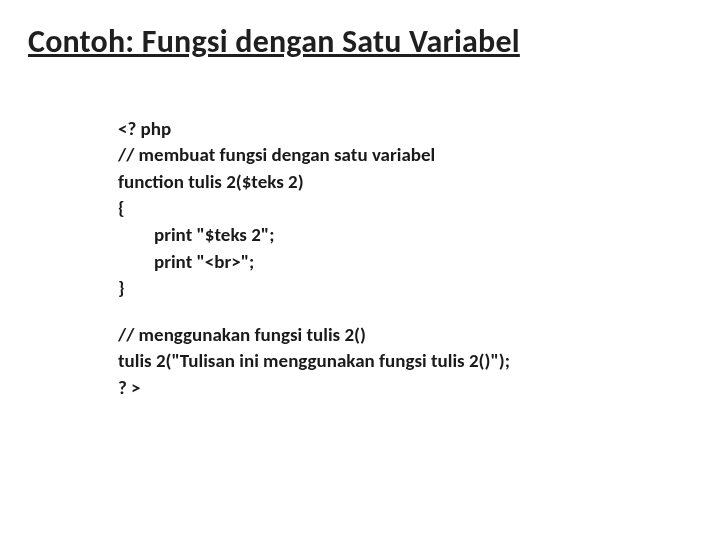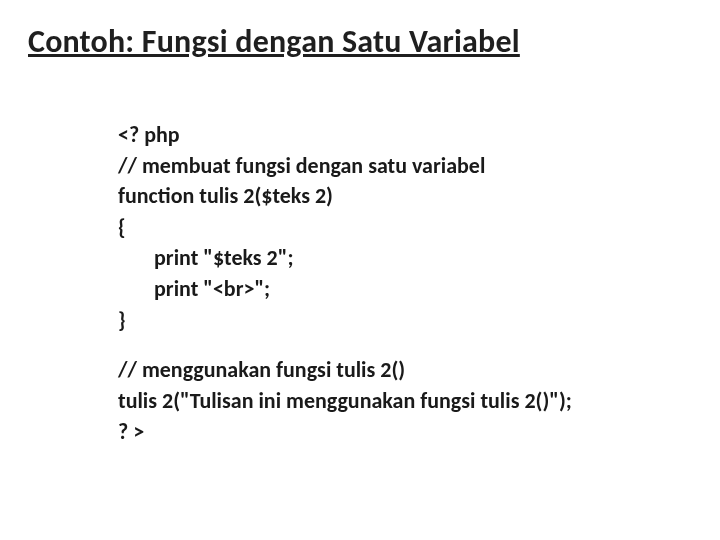--- a/index.html
+++ b/index.html
@@ -21,21 +21,21 @@
   .title {
     font-size: 32px;
     font-weight: 700;
     text-decoration: underline;
     letter-spacing: 0.2px;
     margin: 0 0 28px 0;
     color: #1f1f1f;
   }
   .code-block {
     margin-left: 90px;
-    font-size: 22px;
+    font-size: 19px;
     font-weight: 700;
     line-height: 1.4;
     color: #1a1a1a;
     white-space: pre;
   }
   .indent {
     display: inline-block;
     width: 36px;
   }
   .para-gap {

